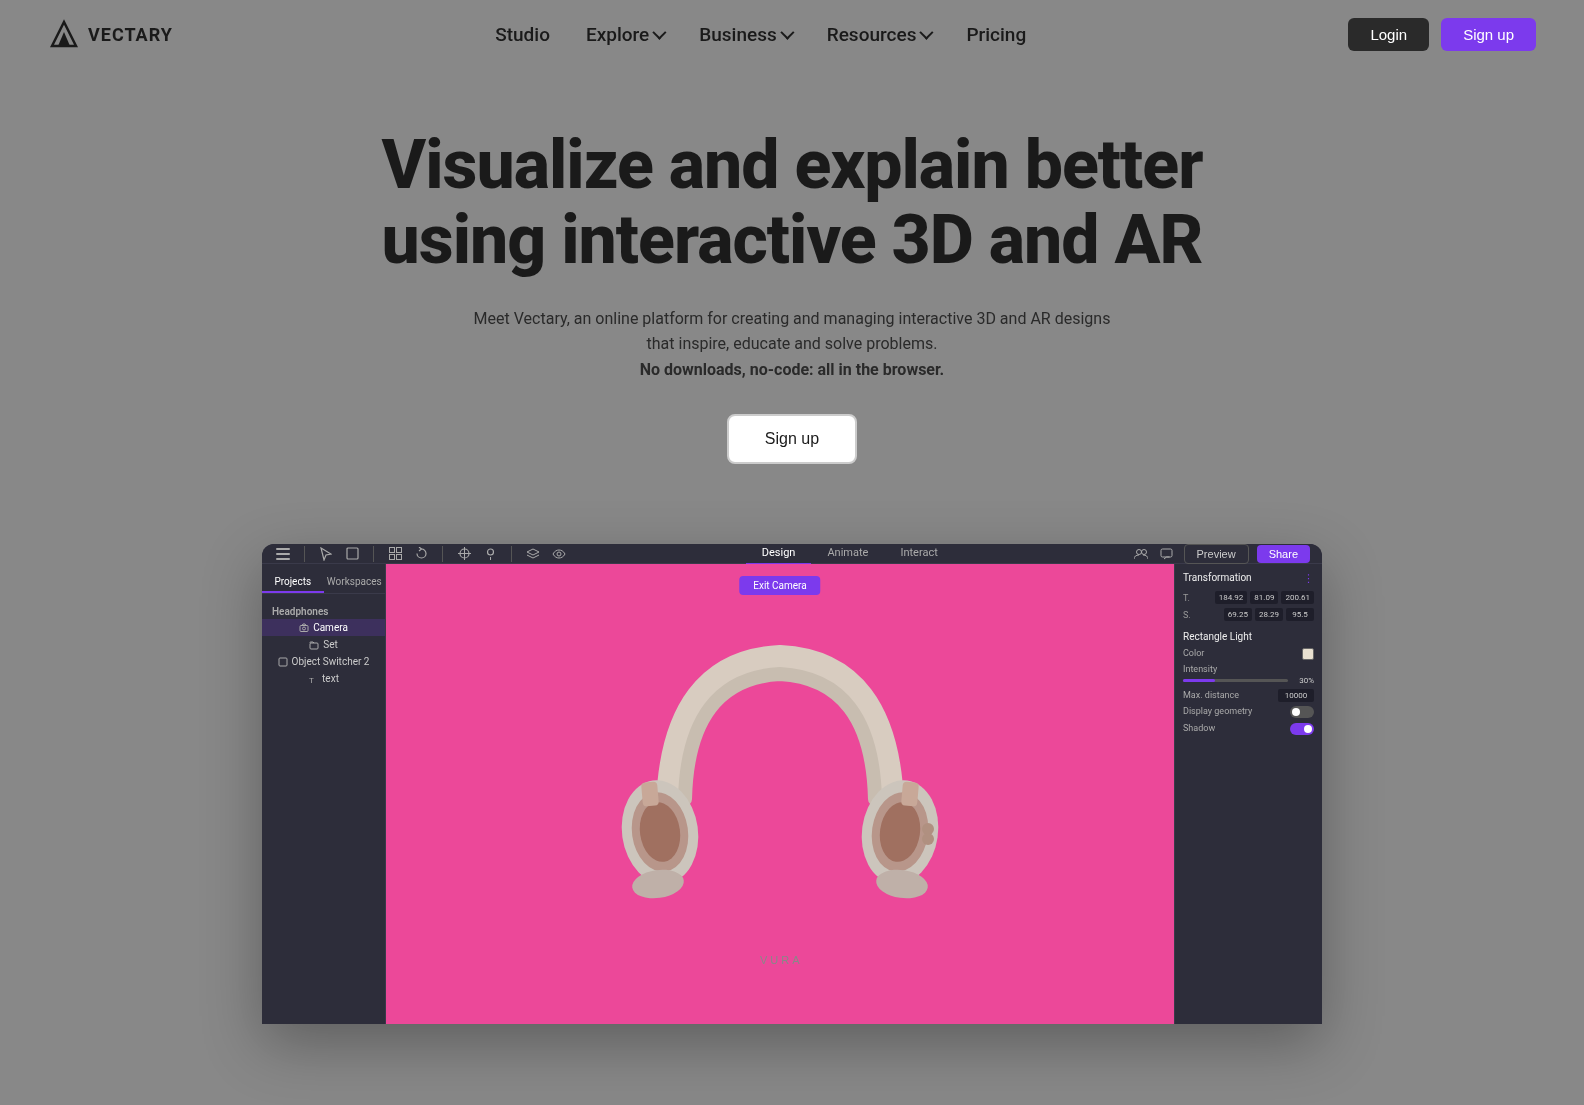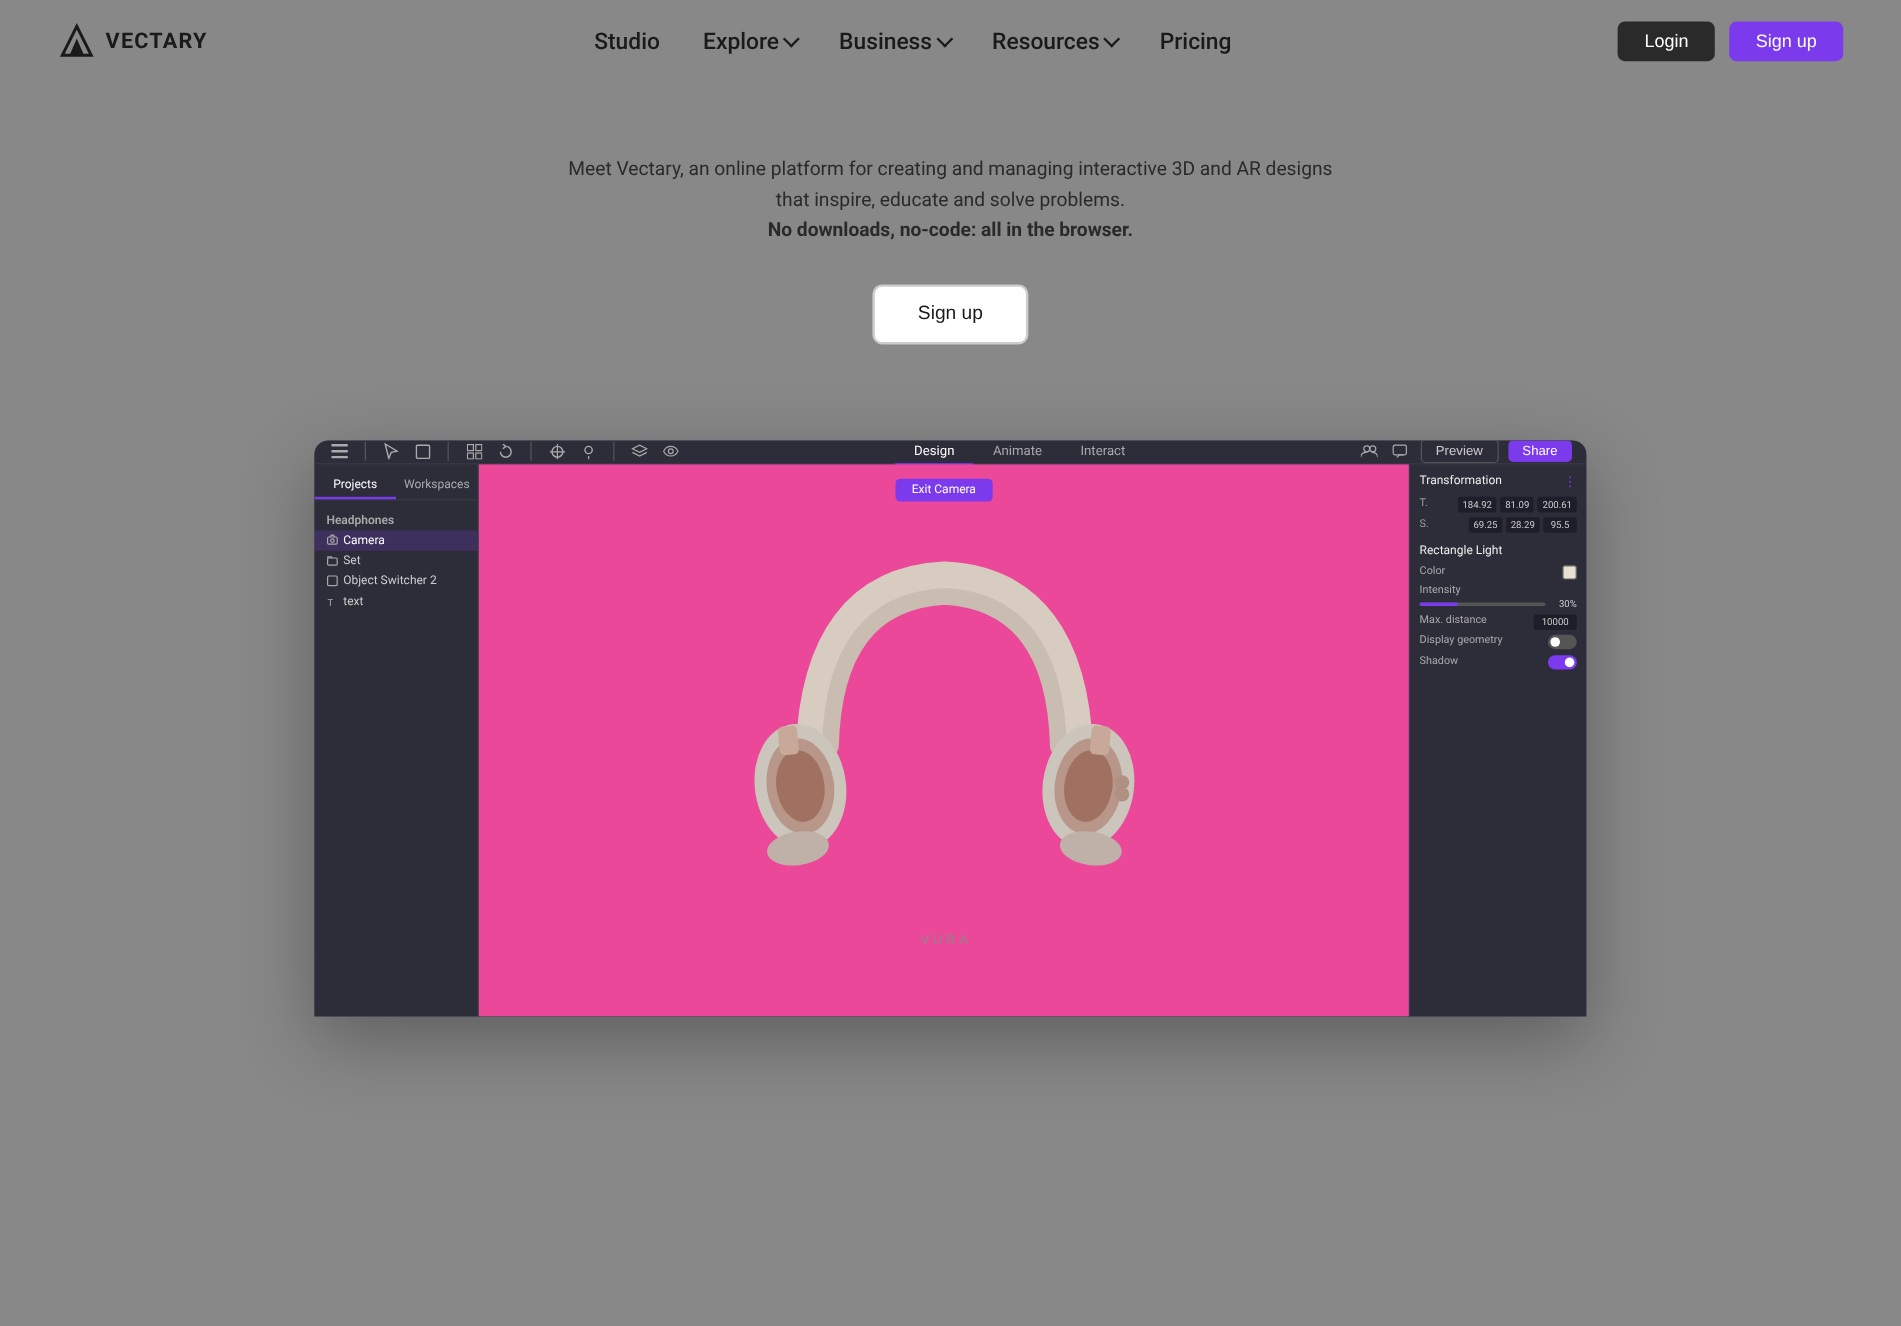--- a/index.html
+++ b/index.html
@@ -217,21 +217,21 @@
     }
 
     
     .app-body {
       display: flex;
       height: 460px;
     }
 
     
     .left-panel {
-      width: 137px;
+      width: 124px;
       background: #2d2d3a;
       border-right: 1px solid #3a3a4a;
       flex-shrink: 0;
       padding: 8px 0;
     }
     .panel-tabs {
       display: flex;
       border-bottom: 1px solid #3a3a4a;
       margin-bottom: 8px;
     }
@@ -249,20 +249,21 @@
       border-bottom: 2px solid #7c3aed;
     }
     .panel-item {
       display: flex;
       align-items: center;
       padding: 3px 10px;
       font-size: 10px;
       color: #ccc;
       gap: 4px;
       cursor: pointer;
+      justify-content: center;
     }
     .panel-item.selected {
       background: rgba(124,58,237,0.2);
       color: #fff;
     }
     .panel-header {
       font-size: 10px;
       color: #aaa;
       padding: 4px 10px 2px;
       font-weight: 600;
@@ -436,20 +437,21 @@
       </li>
   </ul>
 
   <div class="nav-actions">
     <button class="btn-login">Login</button>
     <button class="btn-signup">Sign up</button>
   </div>
 </nav>
 
 <section class="hero">
+  <h1 class="hero-title">Visualize and explain better using interactive 3D and AR</h1>
   <p class="hero-subtitle">
     <span>Meet Vectary, an online platform for creating and managing interactive 3D and AR designs that inspire, educate and solve problems.</span>
     <br>
     <strong>No downloads, no-code: all in the browser.</strong>
   </p>
   <div class="hero-actions">
     <button class="btn-hero-signup">Sign up</button>
   </div>
 </section>
 

